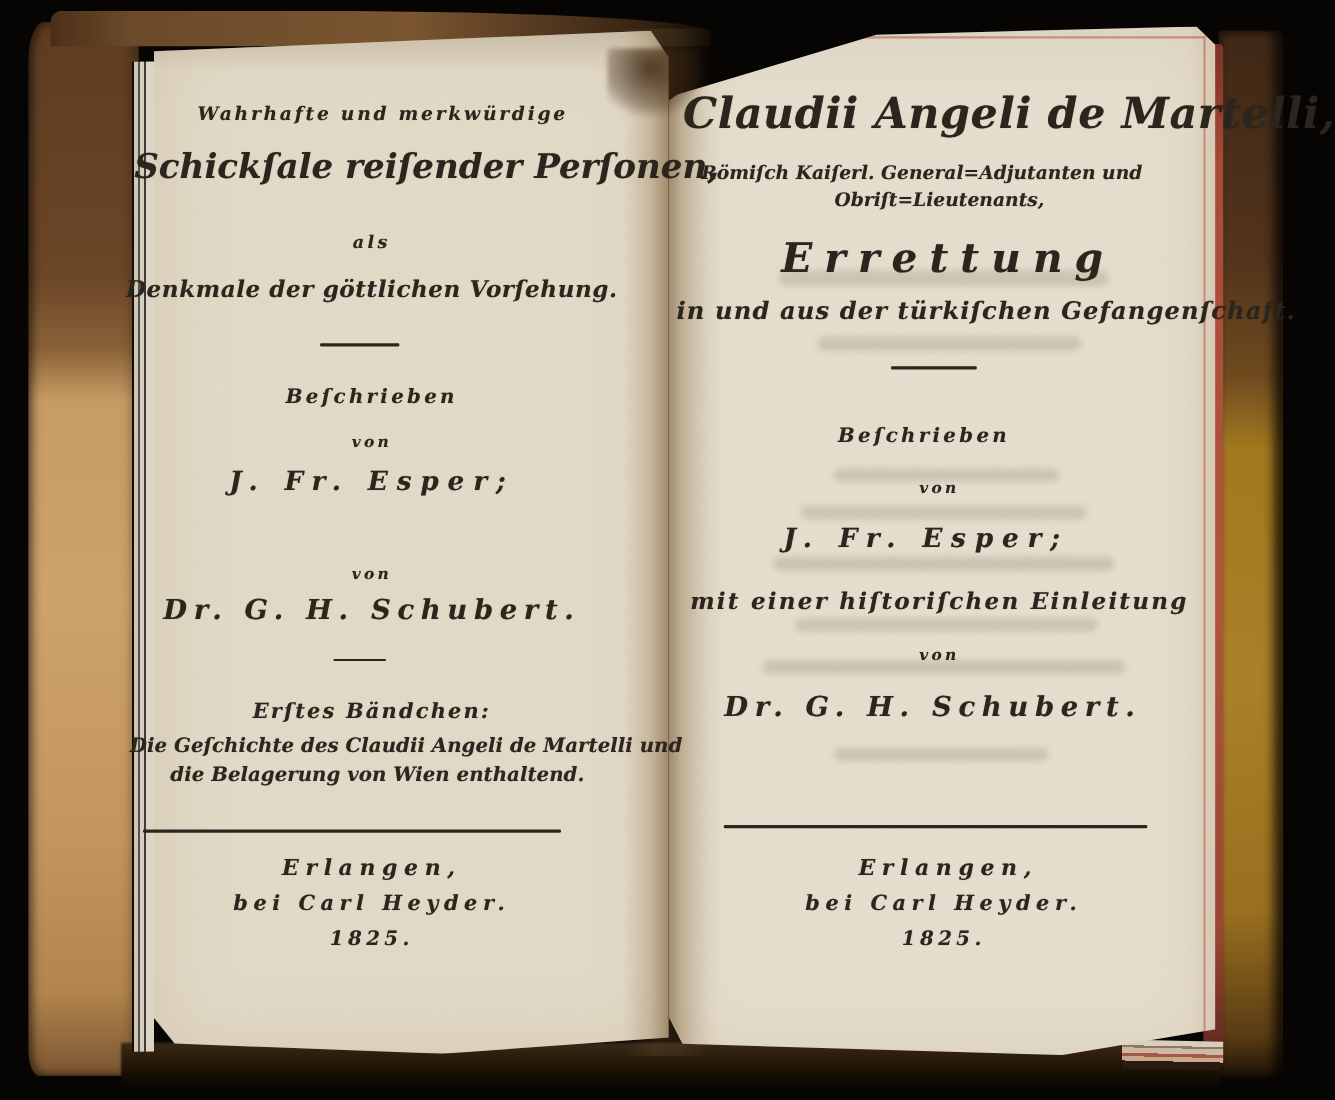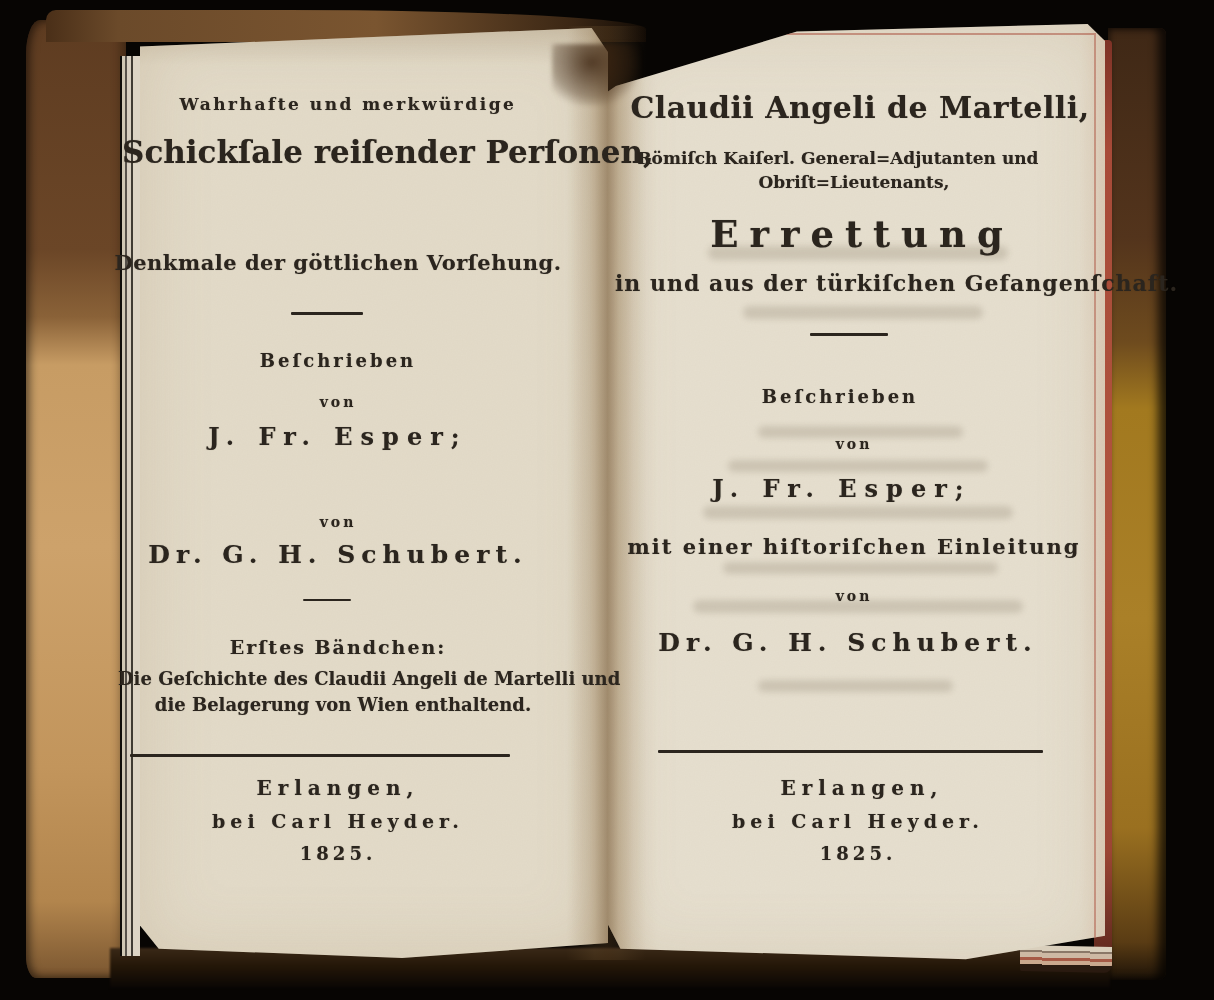--- a/index.html
+++ b/index.html
@@ -53,21 +53,21 @@
   .gutter{position:absolute;left:566px;top:26px;width:80px;height:934px;
     background:linear-gradient(90deg,transparent 0,rgba(128,98,58,.22) 36%,rgba(96,68,36,.35) 52%,rgba(128,98,58,.18) 66%,transparent 100%);}
   .gutter-top{position:absolute;left:552px;top:44px;width:88px;height:62px;
     background:radial-gradient(ellipse at 45% 30%,rgba(62,38,18,.85) 0%,rgba(62,38,18,.35) 55%,transparent 75%);
     filter:blur(2px);}
 
   
   .smudge{position:absolute;background:rgba(122,110,90,.5);filter:blur(3px);opacity:.45;border-radius:7px;}
 
   
-  .txt{position:absolute;top:0;height:908px;pointer-events:none;}
+  .txt{position:absolute;top:0;height:908px;pointer-events:none;font-style:italic;}
   .txt-left{left:108px;width:460px;}
   .txt-right{left:615px;width:478px;}
   .ln{position:absolute;width:100%;text-align:center;font-weight:700;white-space:nowrap;
       color:#2b251e;text-shadow:0 0 1px rgba(43,37,30,.35);}
   .rule{position:absolute;background:#2b251e;border-radius:1px;}
 </style>
 </head>
 <body>
 
 <div class="scene">
@@ -112,40 +112,41 @@
     <div class="smudge" style="left:85px;top:576px;width:330px;height:13px"></div>
     <div class="smudge" style="left:150px;top:656px;width:195px;height:12px"></div>
   </div>
 
   <div class="gutter"></div>
   <div class="gutter-top"></div>
 
   <div class="txt txt-left">
     <div class="ln" style="top:94px;font-size:17px;letter-spacing:2.5px;left:10px">Wahrhafte und merkwürdige</div>
     <div class="ln" style="top:134px;font-size:31px;letter-spacing:0;left:14px">Schickſale reiſender Perſonen,</div>
+    <div class="ln" style="top:210px;font-size:16px;letter-spacing:3px">als</div>
     <div class="ln" style="top:250px;font-size:21px;letter-spacing:.5px">Denkmale der göttlichen Vorſehung.</div>
     <div class="ln" style="top:350px;font-size:18px;letter-spacing:3px">Beſchrieben</div>
     <div class="ln" style="top:394px;font-size:14px;letter-spacing:3px">von</div>
     <div class="ln" style="top:422px;font-size:24px;letter-spacing:8px">J. Fr. Esper;</div>
     <div class="ln" style="top:514px;font-size:14px;letter-spacing:3px">von</div>
     <div class="ln" style="top:540px;font-size:25px;letter-spacing:6px">Dr. G. H. Schubert.</div>
     <div class="ln" style="top:636px;font-size:19px;letter-spacing:2px">Erſtes Bändchen:</div>
     <div class="ln" style="top:694px;font-size:18px;left:5px">die Belagerung von Wien enthaltend.</div>
     <div class="ln" style="top:668px;font-size:18px;left:10px">Die Geſchichte des Claudii Angeli de Martelli und</div>
     <div class="ln" style="top:776px;font-size:20px;letter-spacing:6px">Erlangen,</div>
     <div class="ln" style="top:810px;font-size:19px;letter-spacing:5px">bei Carl Heyder.</div>
     <div class="ln" style="top:843px;font-size:18px;letter-spacing:4px">1825.</div>
   </div>
 
   <div class="rule" style="left:291px;top:312px;width:72px;height:3px"></div>
   <div class="rule" style="left:303px;top:599px;width:48px;height:2px"></div>
   <div class="rule" style="left:130px;top:754px;width:380px;height:2.5px"></div>
 
   <div class="txt txt-right">
-    <div class="ln" style="top:90px;font-size:30px;letter-spacing:.5px;left:6px">Claudii Angeli de Martelli,</div>
+    <div class="ln" style="top:80px;font-size:39px;letter-spacing:.5px;left:6px">Claudii Angeli de Martelli,</div>
     <div class="ln" style="top:148px;font-size:17px;left:-16px">Römiſch Kaiſerl. General=Adjutanten und</div>
     <div class="ln" style="top:172px;font-size:17px">Obriſt=Lieutenants,</div>
     <div class="ln" style="top:212px;font-size:37px;letter-spacing:11px;left:8px">Errettung</div>
     <div class="ln" style="top:270px;font-size:22px;letter-spacing:1px">in und aus der türkiſchen Gefangenſchaft.</div>
     <div class="ln" style="top:386px;font-size:18px;letter-spacing:3px;left:-14px">Beſchrieben</div>
     <div class="ln" style="top:436px;font-size:14px;letter-spacing:3px">von</div>
     <div class="ln" style="top:474px;font-size:24px;letter-spacing:8px;left:-12px">J. Fr. Esper;</div>
     <div class="ln" style="top:534px;font-size:21px;letter-spacing:2px">mit einer hiſtoriſchen Einleitung</div>
     <div class="ln" style="top:588px;font-size:14px;letter-spacing:3px">von</div>
     <div class="ln" style="top:628px;font-size:25px;letter-spacing:6px;left:-6px">Dr. G. H. Schubert.</div>

